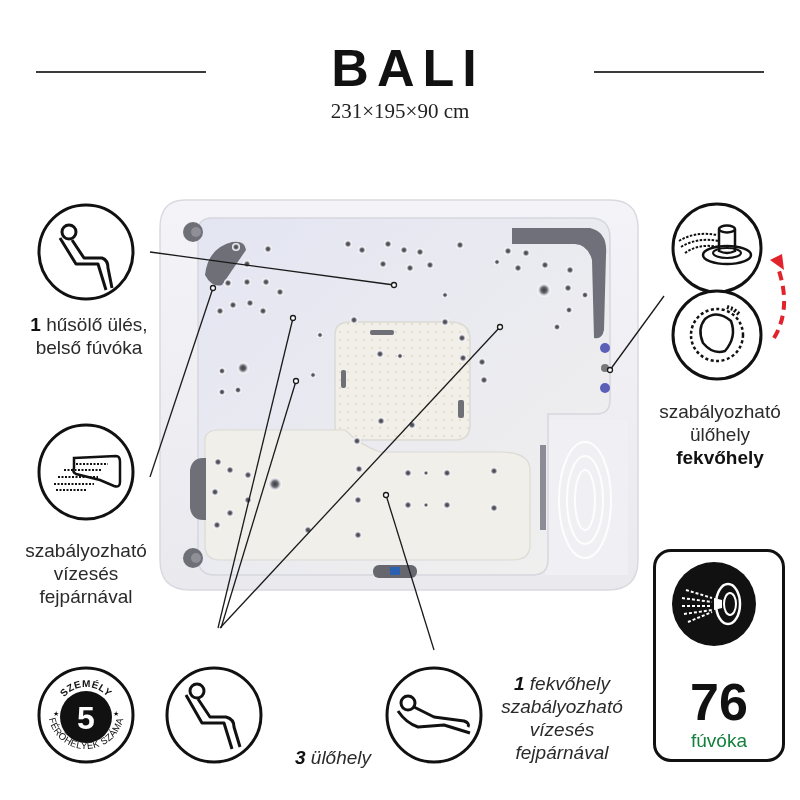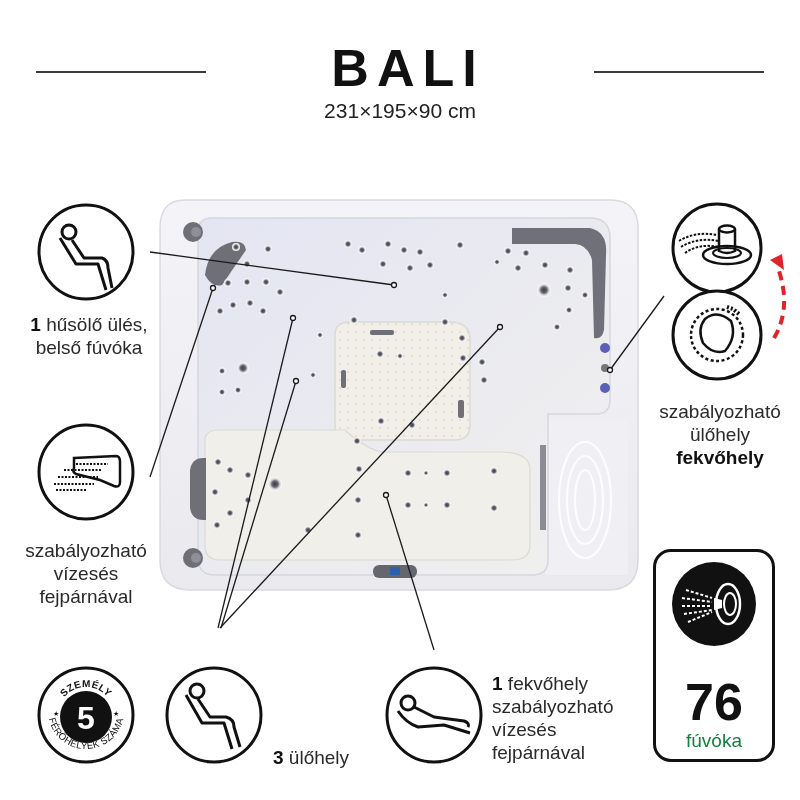--- a/index.html
+++ b/index.html
@@ -3,27 +3,27 @@
 <meta charset="utf-8">
 <style>
   html, body { margin: 0; padding: 0; background: #ffffff; }
   body { width: 800px; height: 800px; position: relative; overflow: hidden;
          font-family: "Liberation Sans", "DejaVu Sans", sans-serif; color: #231f20; }
   .abs { position: absolute; }
   .rule { position: absolute; height: 2px; background: #3a3a3a; }
   .title { position: absolute; left: 8px; width: 800px; top: 38px; text-align: center;
            font-size: 52px; font-weight: bold; letter-spacing: 8px; line-height: 60px; color: #111; }
   .dims { position: absolute; left: 0; width: 800px; top: 98px; text-align: center;
-          font-size: 21px; line-height: 26px; color: #222; }
+          font-size: 21px; line-height: 26px; color: #222; font-family: Liberation Serif, serif; }
   .label { position: absolute; font-size: 19px; line-height: 23px; color: #2a2a2a; text-align: center; }
   .label b { font-weight: bold; color: #111; }
-  .label.left { text-align: left; }
+  .label.left { text-align: center; font-style: italic; }
   .icon-circle { position: absolute; }
   .layer { position: absolute; left: 0; top: 0; width: 800px; height: 800px; pointer-events: none; }
-  .jets-box { position: absolute; left: 653px; top: 549px; width: 122px; height: 213px;
+  .jets-box { position: absolute; left: 653px; top: 549px; width: 132px; height: 213px;
               border: 3px solid #111; border-radius: 18px; box-sizing: border-box; background: #fff; }
   .jets-count { position: absolute; left: 0; width: 100%; top: 122px; text-align: center;
                 font-size: 52px; font-weight: bold; line-height: 56px; color: #111; }
   .jets-label { position: absolute; left: 0; width: 100%; top: 178px; text-align: center;
                 font-size: 19px; line-height: 22px; color: #15803d; }
 </style>
 </head>
 <body>
 
 <div class="rule" style="left:36px; top:71px; width:170px;"></div>

